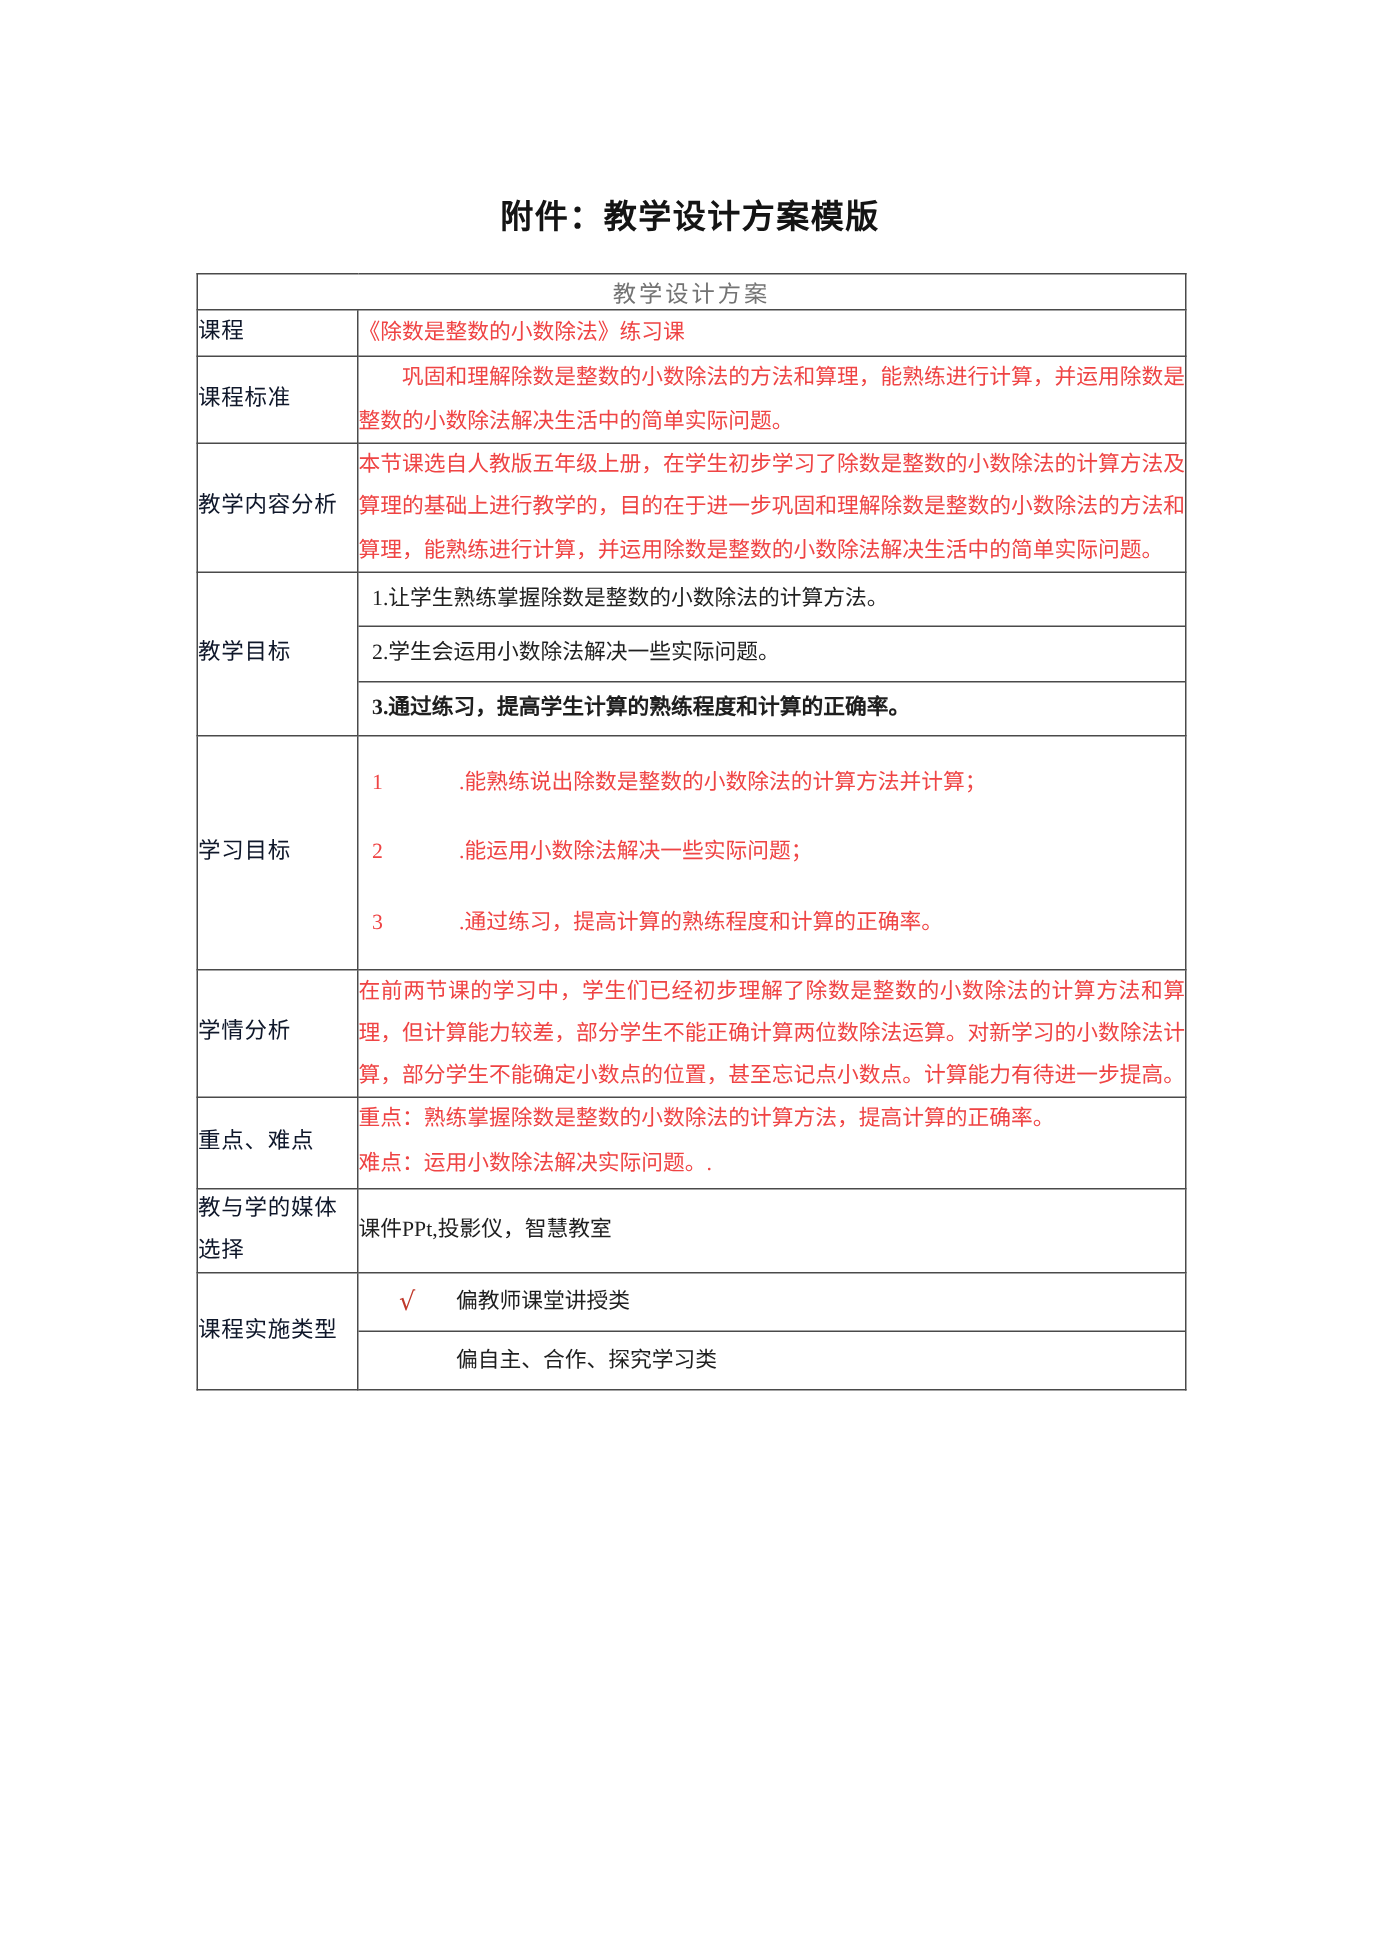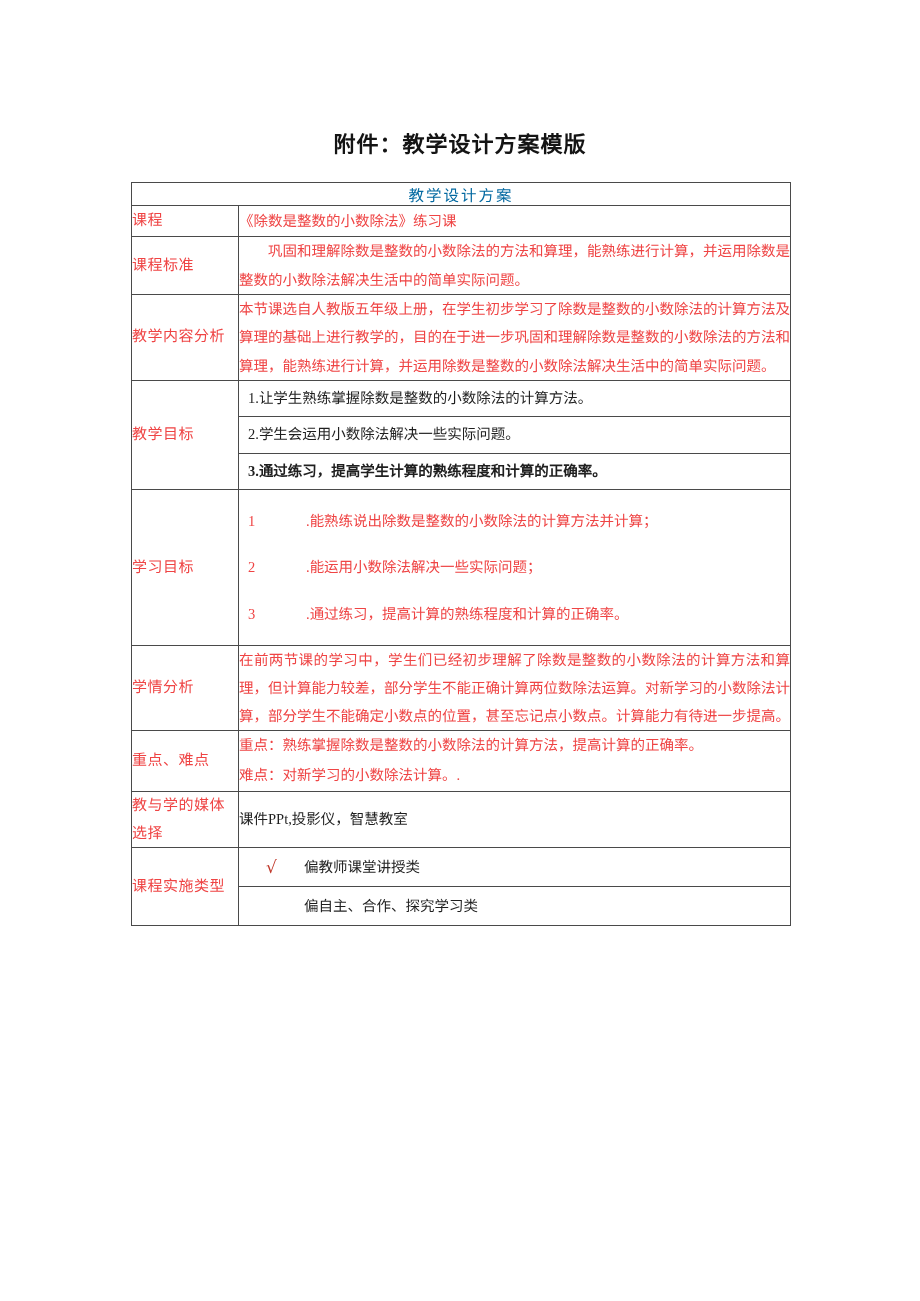--- a/index.html
+++ b/index.html
@@ -57,39 +57,39 @@
   
   col.c-label { width: 107px; }
   col.c-mid   { width: 65px; }
   col.c-body  { width: 487px; }
 
   .lbl {
     padding: 6px 4px 6px 7px;
     font-size: 15px;
     line-height: 1.85;
     letter-spacing: 0.5px;
-    color: #ef4444;
+    color: #0f172a;
     text-align: left;
     margin-top: 36px;
   }
 
   .body-cell {
     padding: 7px 8px 7px 9px;
     line-height: 1.95;
     font-size: 14.5px;
     color: #ef4444;
     text-align: justify;
   }
 
   .center-head {
     text-align: center;
     font-size: 15.5px;
     letter-spacing: 2px;
     padding: 28px 0 30px;
-    color: #0369a1;
+    color: #737373;
   }
 
   .indent-2 { text-indent: 2em; }
 
   .course-val {
     padding-left: 44px;
     line-height: 2.1;
   }
 
   
@@ -232,21 +232,21 @@
 
       <tr>
         <td class="lbl">学情分析</td>
         <td colspan="2" class="body-cell">在前两节课的学习中，学生们已经初步理解了除数是整数的小数除法的计算方法和算理，但计算能力较差，部分学生不能正确计算两位数除法运算。对新学习的小数除法计算，部分学生不能确定小数点的位置，甚至忘记点小数点。计算能力有待进一步提高。</td>
       </tr>
 
       <tr>
         <td class="lbl">重点、难点</td>
         <td colspan="2" class="body-cell key-points">
           <p>重点：熟练掌握除数是整数的小数除法的计算方法，提高计算的正确率。</p>
-          <p>难点：对新学习的小数除法计算。.</p>
+          <p>难点：运用小数除法解决实际问题。.</p>
         </td>
       </tr>
 
       <tr>
         <td class="lbl">教与学的媒体选择</td>
         <td colspan="2" class="media-cell">课件PPt,投影仪，智慧教室</td>
       </tr>
 
       <tr>
         <td class="lbl">课程实施类型</td>

